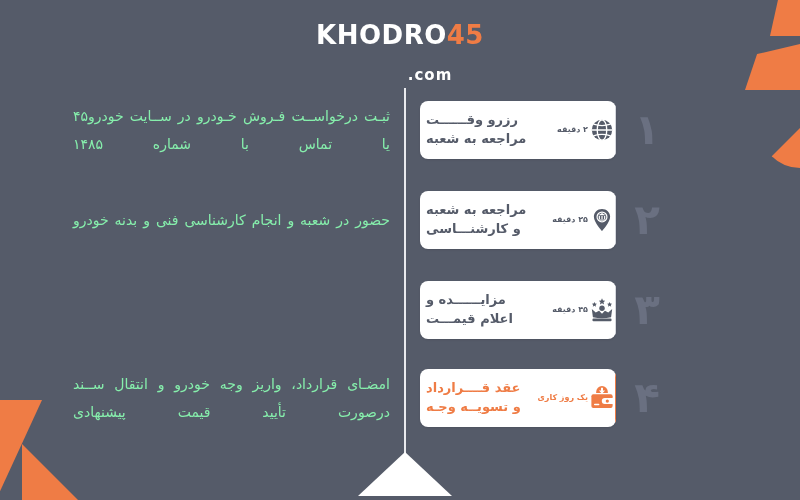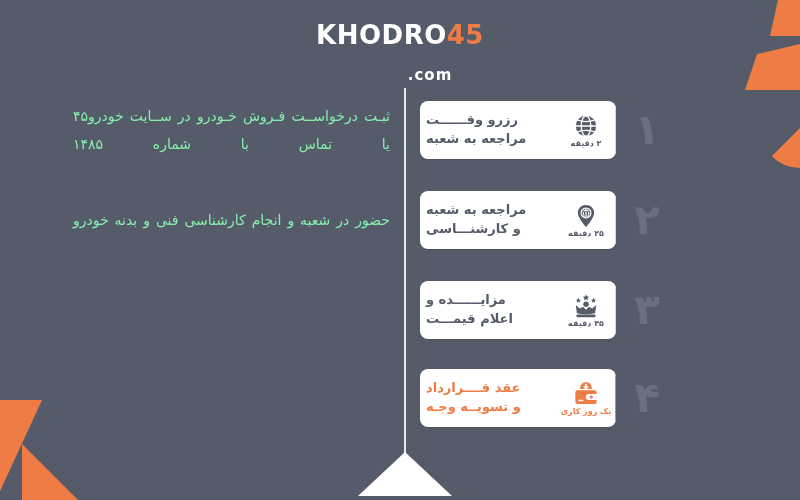--- a/index.html
+++ b/index.html
@@ -170,21 +170,21 @@
     font-size: 13px;
     font-weight: 700;
     color: #555b69;
     line-height: 1.45;
     white-space: nowrap;
   }
   .card-icon-col {
     flex: 0 0 58px;
     border-right: 1px solid #d6d8de;
     display: flex;
-    flex-direction: column;
+    flex-direction: row;
     align-items: center;
     justify-content: center;
     gap: 1px;
   }
   .card-icon-col .glyph {
     width: 26px;
     height: 26px;
     display: block;
   }
   .card-duration {
@@ -297,20 +297,21 @@
             <rect x="3.2" y="19.8" width="17.6" height="2.6" rx="0.9"></rect>
           </g>
         </svg>
         <div class="card-duration">۴۵ دقیقه</div>
       </div>
     </div>
     <div class="step-num">۳</div>
   </div>
 
   <div class="step step-4">
+    <div class="step-desc">امضـای قرارداد، واریز وجه خودرو و انتقال ســند درصورت تأیید قیمت پیشنهادی</div>
     <div class="card accent">
       <div class="card-title">
         <span>عقد قــــرارداد</span>
         <span>و تسویــه وجـه</span>
       </div>
       <div class="card-icon-col">
         <svg class="glyph" viewBox="0 0 24 24">
           <g fill="#ef7c45">
             <path d="M12 1.0 a5.4 5.4 0 0 1 5.4 5.4 v1.0 h-10.8 v-1.0 A5.4 5.4 0 0 1 12 1.0 Z"></path>
             <path d="M11.05 2.6 h1.9 v2.5 h1.9 L12 8.1 L9.15 5.1 h1.9 Z" fill="#ffffff"></path>

